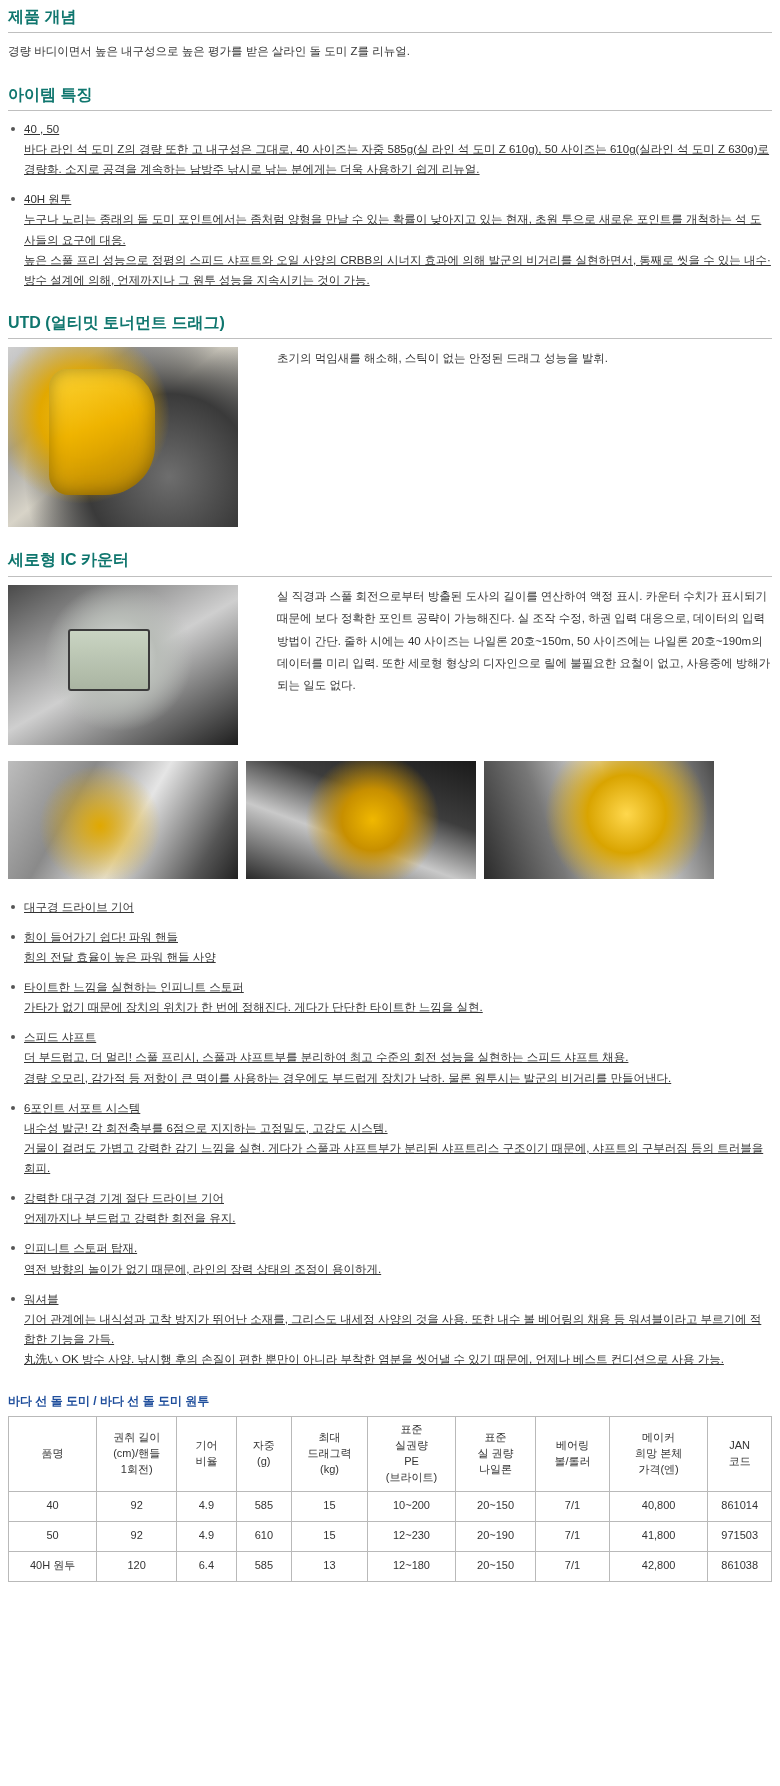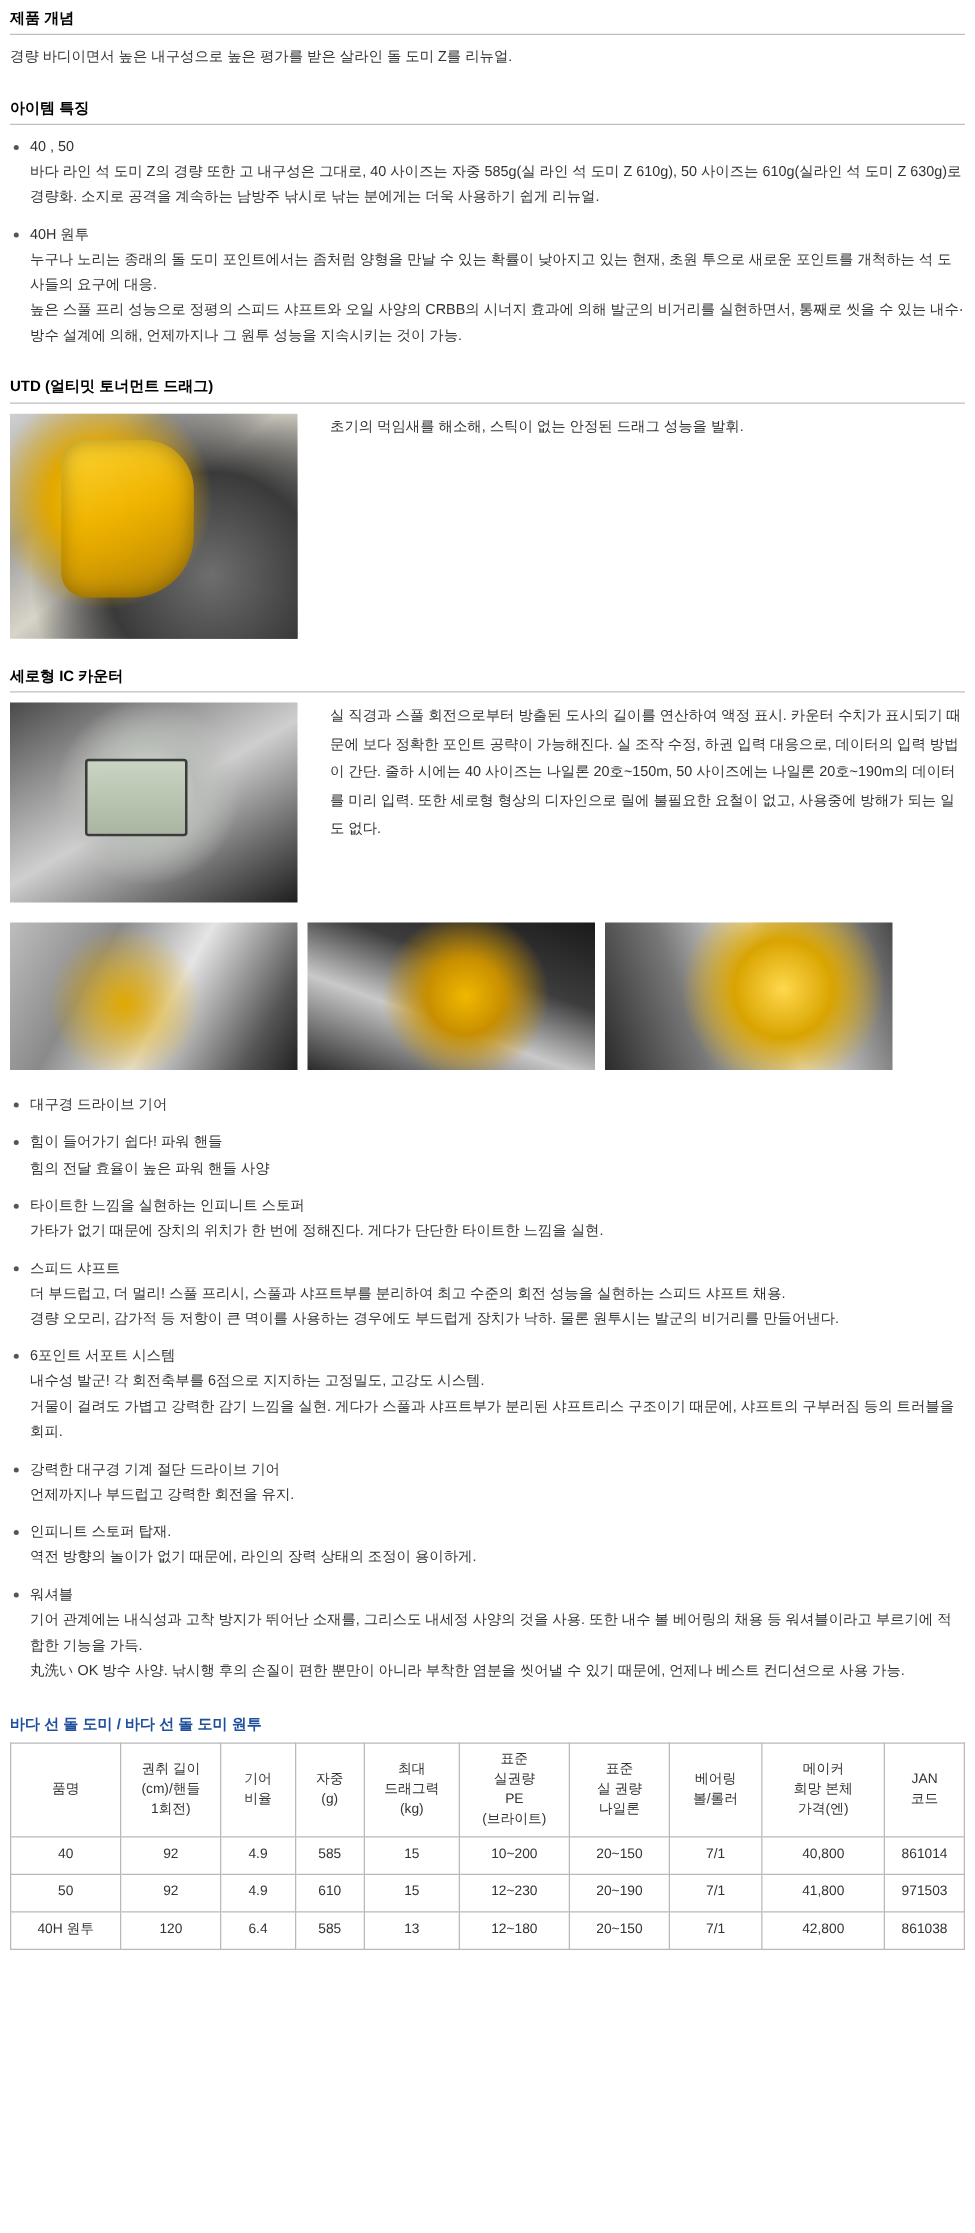--- a/index.html
+++ b/index.html
@@ -10,42 +10,42 @@
   body {
     width: 780px;
     font-family: "Liberation Sans", sans-serif;
     font-size: 11.5px;
     color: #333333;
     line-height: 1.75;
   }
   .page { width: 780px; padding: 6px 8px 0 8px; }
 
   h2.section-head {
-    font-size: 12px;
-    color: #000000;
+    font-size: 16px;
+    color: #0f766e;
     font-weight: bold;
     margin: 0 0 4px 0;
     padding: 0;
     line-height: 1.4;
   }
   .rule {
     border-top: 1px solid #bfbfbf;
     margin: 0 0 8px 0;
     height: 0;
   }
   .para {
     margin: 0 0 4px 0;
     line-height: 1.75;
     color: #333;
   }
   .block { margin-bottom: 22px; }
 
   ul.feature-list {
     list-style: none;
-    margin: 0; padding: 0;
+    margin: 0; padding: 0; text-decoration: underline;
   }
   ul.feature-list > li {
     position: relative;
     padding-left: 16px;
     margin-bottom: 10px;
   }
   ul.feature-list > li::before {
     content: "";
     position: absolute;
     left: 3px; top: 8px;
@@ -106,21 +106,21 @@
     background:
       radial-gradient(circle at 55% 50%, #f0b800 0%, #c78f00 22%, rgba(0,0,0,0) 48%),
       linear-gradient(200deg, #1a1a1a 0%, #3d3d3d 35%, #c9c9c9 62%, #2a2a2a 100%);
   }
   .trio-3 {
     background:
       radial-gradient(circle at 62% 45%, #ffd84d 0%, #d9a400 25%, rgba(0,0,0,0) 52%),
       linear-gradient(70deg, #2b2b2b 0%, #777 30%, #e8e8e8 58%, #4a4a4a 100%);
   }
 
-  .media-row { display: flex; gap: 26px; align-items: flex-start; }
+  .media-row { display: flex; gap: 39px; align-items: flex-start; }
   .media-text { flex: 1; line-height: 1.95; }
 
   
   table.spec {
     border-collapse: collapse;
     width: 764px;
     font-size: 11px;
     color: #333;
     table-layout: fixed;
   }

